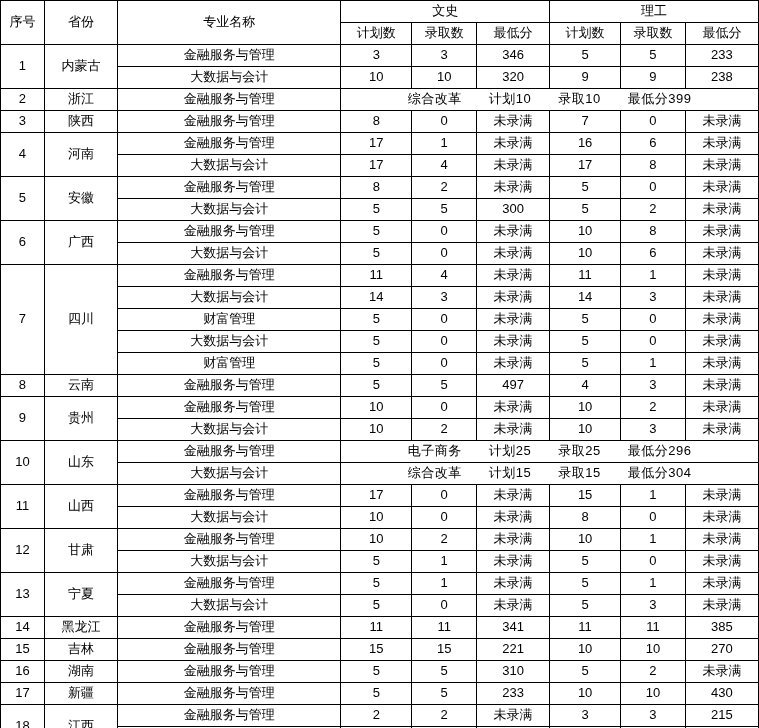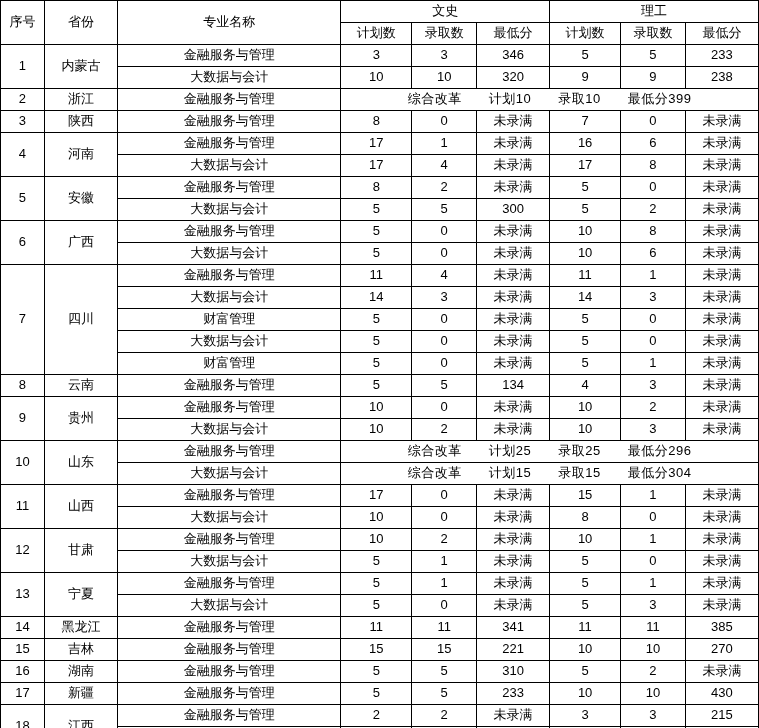--- a/index.html
+++ b/index.html
@@ -239,21 +239,21 @@
           <td>5</td>
           <td>1</td>
           <td>未录满</td>
         </tr>
         <tr>
           <td rowspan="1">8</td>
           <td rowspan="1">云南</td>
           <td class="major-cell">金融服务与管理</td>
           <td>5</td>
           <td>5</td>
-          <td>134</td>
+          <td>497</td>
           <td>4</td>
           <td>3</td>
           <td>未录满</td>
         </tr>
         <tr>
           <td rowspan="2">9</td>
           <td rowspan="2">贵州</td>
           <td class="major-cell">金融服务与管理</td>
           <td>10</td>
           <td>0</td>
@@ -268,21 +268,21 @@
           <td>2</td>
           <td>未录满</td>
           <td>10</td>
           <td>3</td>
           <td>未录满</td>
         </tr>
         <tr>
           <td rowspan="2">10</td>
           <td rowspan="2">山东</td>
           <td class="major-cell">金融服务与管理</td>
-          <td colspan="6" class="merged-note">综合改革　　计划25　　录取25　　最低分296</td>
+          <td colspan="6" class="merged-note">电子商务　　计划25　　录取25　　最低分296</td>
         </tr>
         <tr>
           <td class="major-cell">大数据与会计</td>
           <td colspan="6" class="merged-note">综合改革　　计划15　　录取15　　最低分304</td>
         </tr>
         <tr>
           <td rowspan="2">11</td>
           <td rowspan="2">山西</td>
           <td class="major-cell">金融服务与管理</td>
           <td>17</td>

